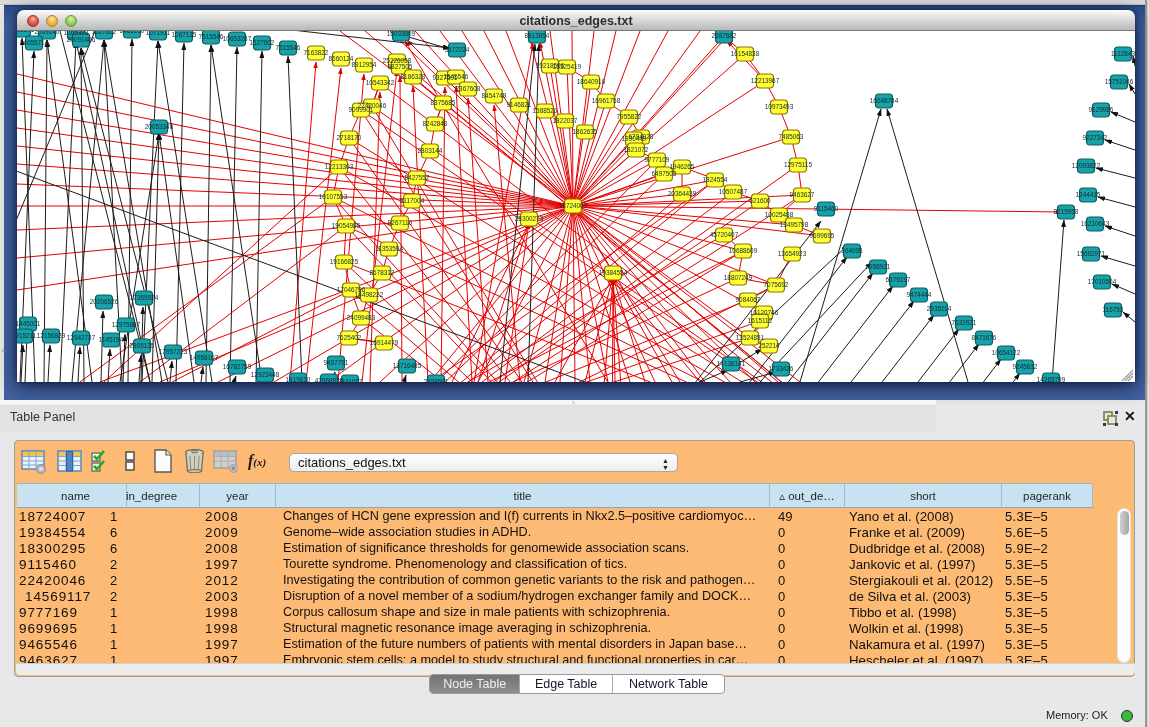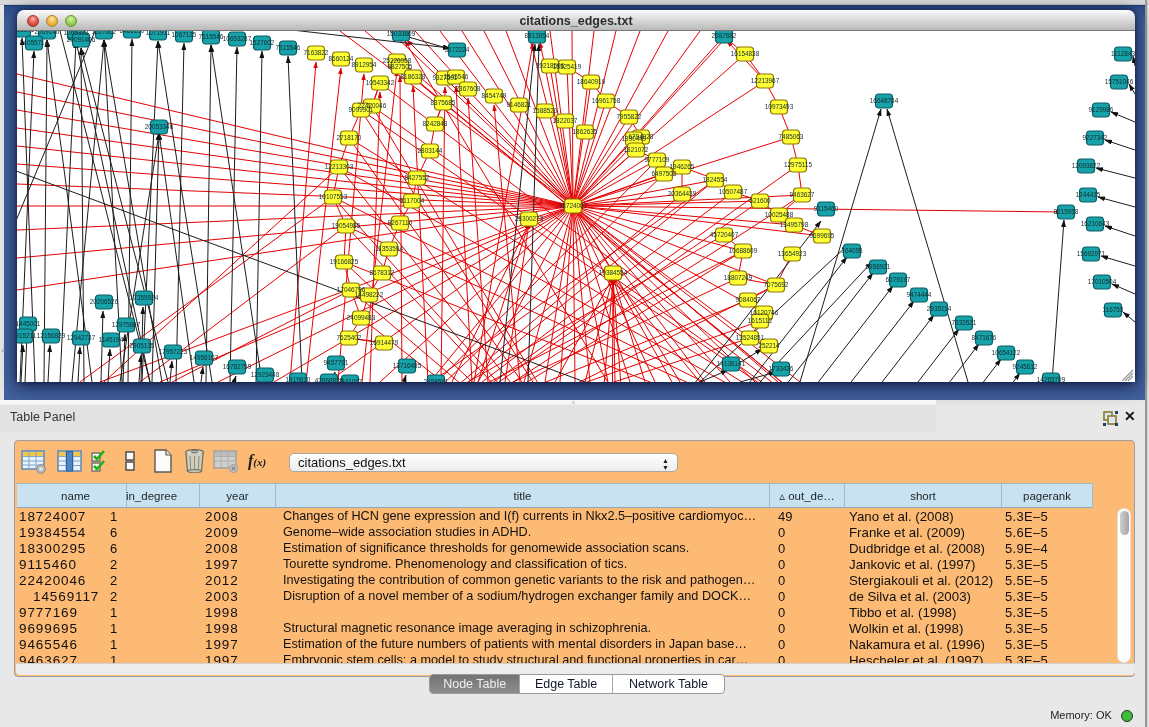--- a/index.html
+++ b/index.html
@@ -39,21 +39,21 @@
 .c1{font-size:13px}
 .c3{font-size:12.7px}
 .c5{font-size:13.3px}
 .c6{font-size:13px;letter-spacing:0.3px}
 #vsb{position:absolute;right:3px;top:67px;width:14px;height:155px;background:#fdfdfd;border:1px solid #e4e4e4;border-radius:7px}
 #vth{position:absolute;left:1.5px;top:2px;width:9px;height:24px;background:linear-gradient(90deg,#cfcfcf,#a5a5a5);border-radius:5px}
 #hsb{position:absolute;left:1px;bottom:1px;width:1119px;height:12px;background:#ececec;border-top:1px solid #d0d0d0;border-radius:0 0 4px 4px}
 #tabs{position:absolute;left:429px;top:674px;width:296px;height:20px;border:1px solid #9a9a9a;border-radius:4px;background:#fff;display:flex;overflow:hidden;font-size:12.5px}
 #tabs .tb{text-align:center;line-height:19px;color:#0f172a}
 #tabs .sel{background:linear-gradient(#747474,#8d8d8d);color:#efefef}
-#mem{position:absolute;left:1046px;top:709px;width:70px;text-align:center;font-size:11px;color:#1c1c1c}
+#mem{position:absolute;left:1046px;top:709px;width:70px;text-align:left;font-size:11px;color:#1c1c1c}
 #dot{position:absolute;left:1121px;top:710px;width:12px;height:12px;border-radius:50%;
  background:#3cba3c;border:1.5px solid #2e2e2e}
 #lhandle{position:absolute;left:1px;top:346px;font-size:8px;color:#909090;transform:scaleX(0.8)}
 #phandle{position:absolute;left:570px;top:398px;font-size:7px;color:#cfd6e4}
 </style></head>
 <body>
 <div id="topline"></div>
 <div id="blue"></div>
 <div id="rstrip"></div>
 <div id="win">
@@ -729,73 +729,74 @@
       <span class="c5" style="left:832px">Franke et al. (2009)</span>
       <span class="c6" style="left:988px">5.6E–5</span>
     </div>
 <div class="tr" style="top:98.5px">
       <span class="c0" style="left:2px">18300295</span>
       <span class="c1" style="left:93px">6</span>
       <span class="c0" style="left:188px">2008</span>
       <span class="c3" style="left:266px">Estimation of significance thresholds for genomewide association scans.</span>
       <span class="c1" style="left:761px">0</span>
       <span class="c5" style="left:832px">Dudbridge et al. (2008)</span>
-      <span class="c6" style="left:988px">5.9E–4</span>
+      <span class="c6" style="left:988px">5.9E–2</span>
     </div>
 <div class="tr" style="top:114.5px">
       <span class="c0" style="left:2px">9115460</span>
       <span class="c1" style="left:93px">2</span>
       <span class="c0" style="left:188px">1997</span>
       <span class="c3" style="left:266px">Tourette syndrome. Phenomenology and classification of tics.</span>
       <span class="c1" style="left:761px">0</span>
       <span class="c5" style="left:832px">Jankovic et al. (1997)</span>
       <span class="c6" style="left:988px">5.3E–5</span>
     </div>
 <div class="tr" style="top:130.5px">
       <span class="c0" style="left:2px">22420046</span>
       <span class="c1" style="left:93px">2</span>
       <span class="c0" style="left:188px">2012</span>
       <span class="c3" style="left:266px">Investigating the contribution of common genetic variants to the risk and pathogen…</span>
       <span class="c1" style="left:761px">0</span>
       <span class="c5" style="left:832px">Stergiakouli et al. (2012)</span>
       <span class="c6" style="left:988px">5.5E–5</span>
     </div>
 <div class="tr" style="top:146.5px">
-      <span class="c0" style="left:16px">14569117</span>
+      <span class="c0" style="left:8px">14569117</span>
       <span class="c1" style="left:93px">2</span>
       <span class="c0" style="left:188px">2003</span>
       <span class="c3" style="left:266px">Disruption of a novel member of a sodium/hydrogen exchanger family and DOCK…</span>
       <span class="c1" style="left:761px">0</span>
       <span class="c5" style="left:832px">de Silva et al. (2003)</span>
       <span class="c6" style="left:988px">5.3E–5</span>
     </div>
 <div class="tr" style="top:162.5px">
       <span class="c0" style="left:2px">9777169</span>
       <span class="c1" style="left:93px">1</span>
       <span class="c0" style="left:188px">1998</span>
+      <span class="c3" style="left:266px">Corpus callosum shape and size in male patients with schizophrenia.</span>
       <span class="c1" style="left:761px">0</span>
       <span class="c5" style="left:832px">Tibbo et al. (1998)</span>
       <span class="c6" style="left:988px">5.3E–5</span>
     </div>
 <div class="tr" style="top:178.5px">
       <span class="c0" style="left:2px">9699695</span>
       <span class="c1" style="left:93px">1</span>
       <span class="c0" style="left:188px">1998</span>
       <span class="c3" style="left:266px">Structural magnetic resonance image averaging in schizophrenia.</span>
       <span class="c1" style="left:761px">0</span>
       <span class="c5" style="left:832px">Wolkin et al. (1998)</span>
       <span class="c6" style="left:988px">5.3E–5</span>
     </div>
 <div class="tr" style="top:194.5px">
       <span class="c0" style="left:2px">9465546</span>
       <span class="c1" style="left:93px">1</span>
       <span class="c0" style="left:188px">1997</span>
       <span class="c3" style="left:266px">Estimation of the future numbers of patients with mental disorders in Japan base…</span>
       <span class="c1" style="left:761px">0</span>
-      <span class="c5" style="left:832px">Nakamura et al. (1996)</span>
+      <span class="c5" style="left:832px">Nakamura et al. (1997)</span>
       <span class="c6" style="left:988px">5.3E–5</span>
     </div>
 <div class="tr" style="top:210.5px">
       <span class="c0" style="left:2px">9463627</span>
       <span class="c1" style="left:93px">1</span>
       <span class="c0" style="left:188px">1997</span>
       <span class="c3" style="left:266px">Embryonic stem cells: a model to study structural and functional properties in car…</span>
       <span class="c1" style="left:761px">0</span>
       <span class="c5" style="left:832px">Hescheler et al. (1997)</span>
       <span class="c6" style="left:988px">5.3E–5</span>

